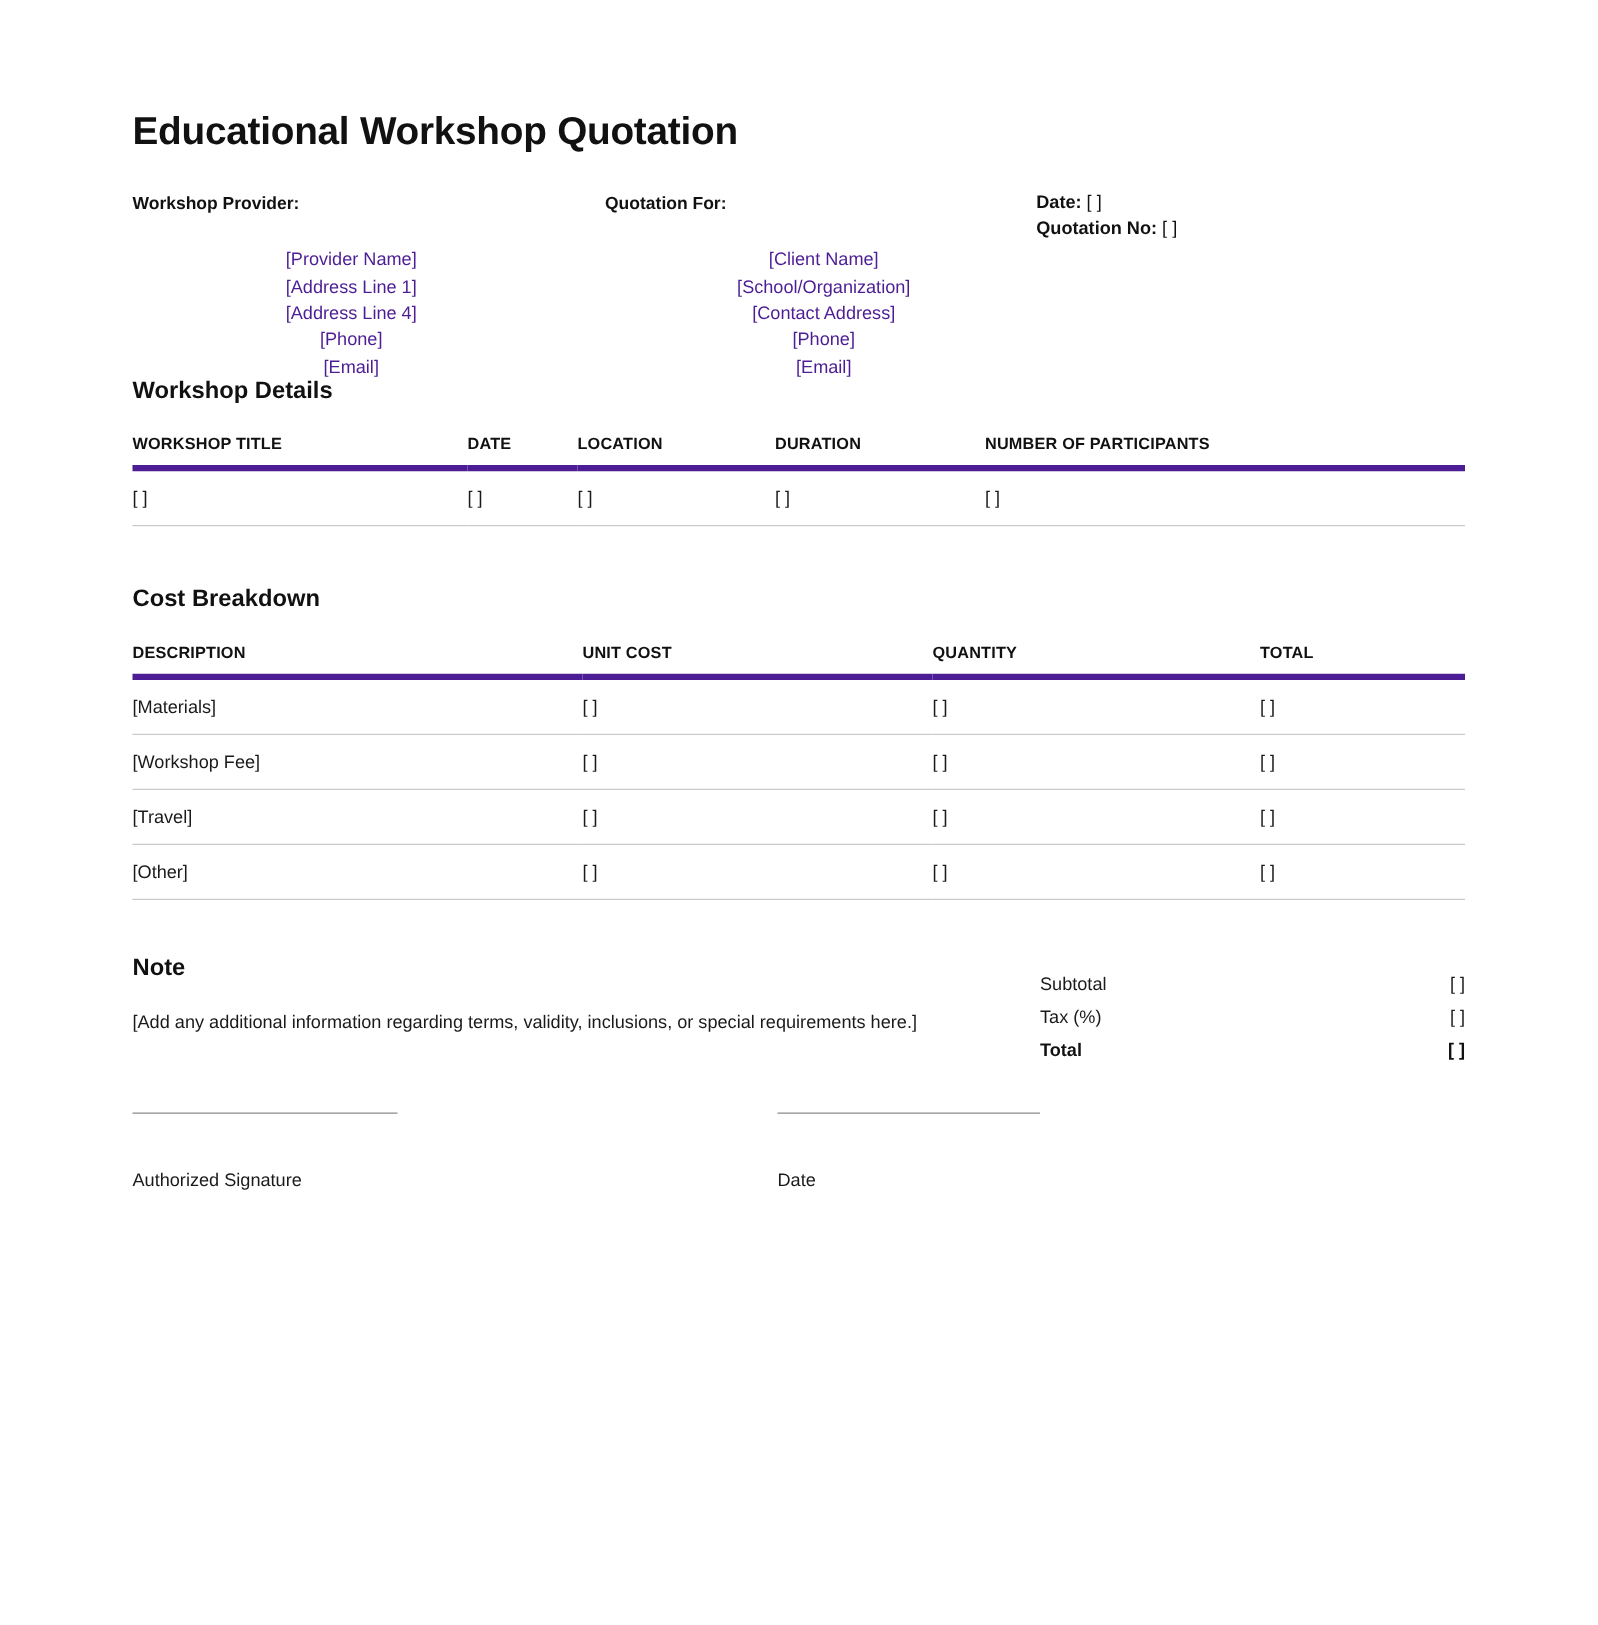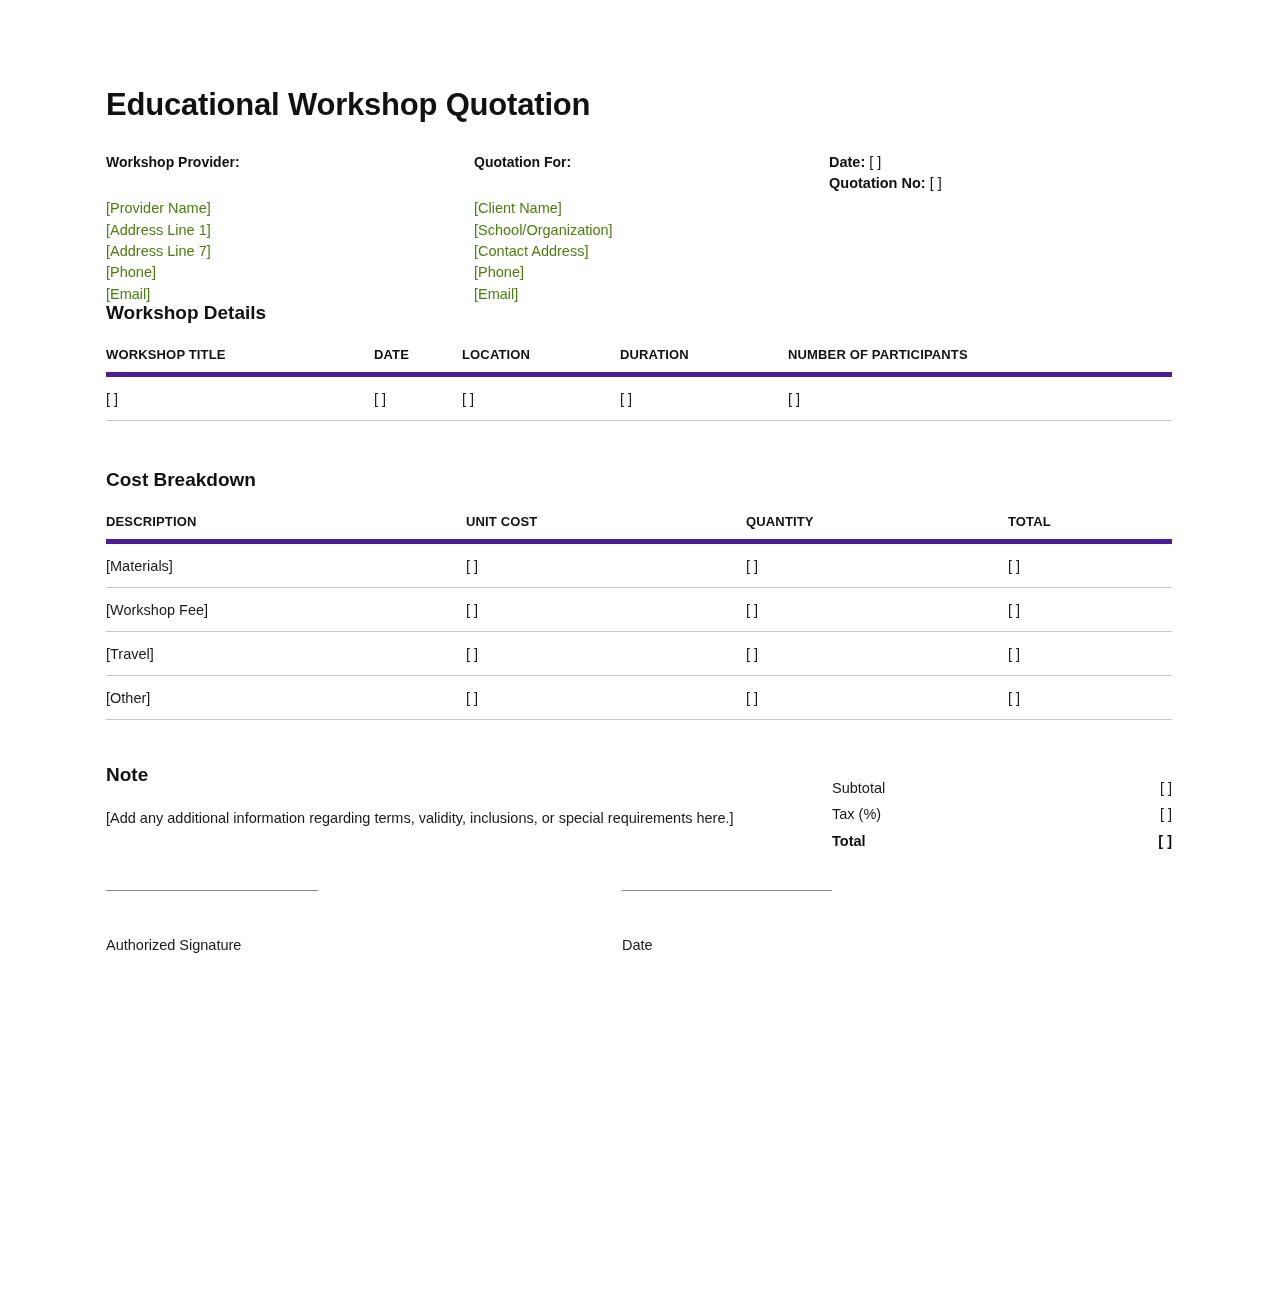--- a/index.html
+++ b/index.html
@@ -38,35 +38,36 @@
   
   .header-grid {
     position: relative;
     height: 150px;
   }
   .hdr-col {
     position: absolute;
     top: 0;
   }
   .hdr-col.provider { left: 0; width: 350px; }
-  .hdr-col.client   { left: 368px; width: 350px; }
+  .hdr-col.client   { left: 378px; width: 350px; }
   .hdr-col.meta     { left: 723px; width: 340px; }
 
   .hdr-label {
     font-size: 14px;
     font-weight: bold;
     color: #111111;
     line-height: 1.45;
     margin-bottom: 26px;
   }
   .hdr-line {
     font-size: 14.5px;
     line-height: 21.3px;
-    color: #4d7c0f;
+    color: #4c1d95;
     white-space: nowrap;
+    text-align: center;
   }
   .meta-row {
     font-size: 14.5px;
     line-height: 21.3px;
     white-space: nowrap;
     color: #111111;
   }
   .meta-row .mk { font-weight: bold; }
   .meta-row .mv { font-weight: normal; }
 
@@ -189,21 +190,21 @@
 <div class="page">
 
   <h1 class="doc-title">Educational Workshop Quotation</h1>
 
   <div class="header-grid">
 
     <div class="hdr-col provider">
       <div class="hdr-label">Workshop Provider:</div>
       <div class="hdr-line">[Provider Name]</div>
       <div class="hdr-line">[Address Line 1]</div>
-      <div class="hdr-line">[Address Line 7]</div>
+      <div class="hdr-line">[Address Line 4]</div>
       <div class="hdr-line">[Phone]</div>
       <div class="hdr-line">[Email]</div>
     </div>
 
     <div class="hdr-col client">
       <div class="hdr-label">Quotation For:</div>
       <div class="hdr-line">[Client Name]</div>
       <div class="hdr-line">[School/Organization]</div>
       <div class="hdr-line">[Contact Address]</div>
       <div class="hdr-line">[Phone]</div>

